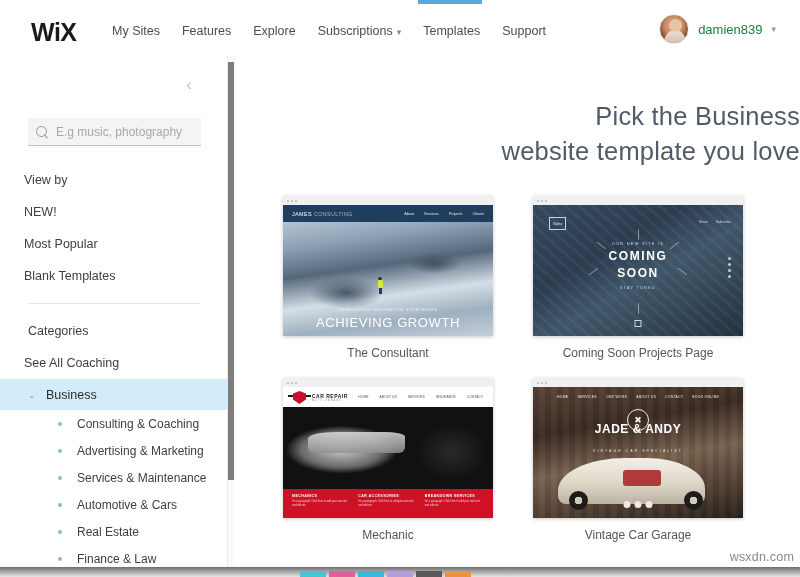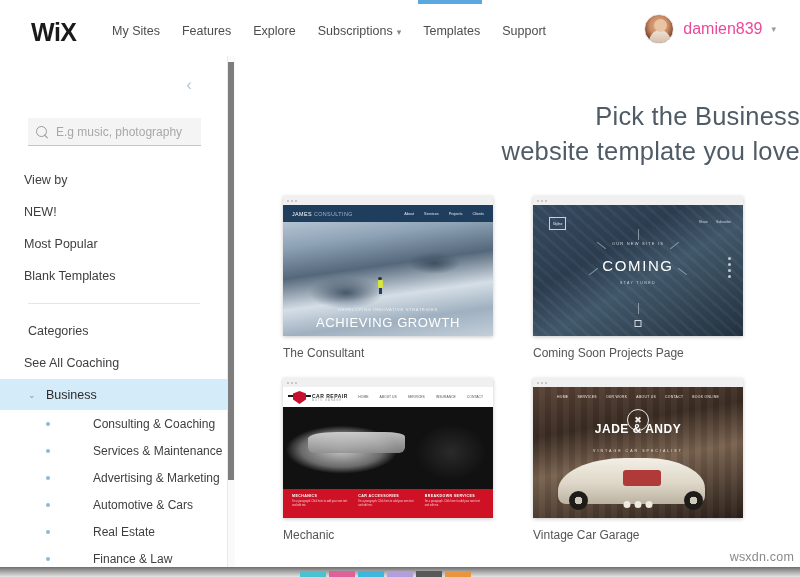--- a/index.html
+++ b/index.html
@@ -46,21 +46,21 @@
   }
   .avatar::after {
     content:''; position:absolute; left:4px; top:15px; width:22px; height:18px;
     border-radius: 50% 50% 0 0 / 70% 70% 0 0;
     background: linear-gradient(#f0e2d6, #cbb19c);
   }
   .avatar::before {
     content:''; position:absolute; left:9px; top:4px; width:13px; height:13px;
     border-radius:50%; background:#e8c3a4; z-index:2;
   }
-  .username { font-size: 16px; color: #ec4899; }
+  .username { font-size: 13px; color: #15803d; }
   .user-chev { font-size: 9px; color: #999; }
 
   
   .sidebar {
     position: absolute; left: 0; top: 56px; width: 228px; height: 511px;
     background: #ffffff; border-right: 1px solid #e9e9e9;
   }
   .collapse-btn {
     position: absolute; right: 29px; top: 20px;
     width: 18px; height: 18px; cursor: pointer;
@@ -103,21 +103,21 @@
     height: 31px; display: flex; align-items: center;
     padding-left: 28px; font-size: 12.5px; color: #3e3e3e; cursor: pointer;
   }
   .cat-row.active { background: #d4ebf9; color: #2b2b2b; }
   .cat-chev {
     width: 14px; color: #6b9fc4; font-size: 9px; margin-right: 4px;
     position: relative; top: 0px;
   }
   .sub-row {
     height: 27px; display: flex; align-items: center;
-    padding-left: 46px; font-size: 12px; color: #3e3e3e; cursor: pointer; gap: 28px;
+    padding-left: 58px; font-size: 12px; color: #3e3e3e; cursor: pointer;
   }
   .bullet {
     width: 4px; height: 4px; border-radius: 50%; background: #8fb9d6;
     margin-right: 15px; flex: 0 0 auto;
   }
 
   
   .side-scrollbar {
     position: absolute; left: 228px; top: 62px;
     width: 6px; height: 418px; background: #7d7d7d; border-radius: 0;
@@ -147,21 +147,21 @@
     width: 210px; height: 140px; background: #fff;
     box-shadow: 0 1px 4px rgba(0,0,0,0.22);
     overflow: hidden; cursor: pointer; position: relative;
   }
   .browser-bar {
     height: 9px; background: #f0f0f0; display:flex; align-items:center;
     padding-left: 4px; gap: 2px;
   }
   .dot { width:2px; height:2px; border-radius:50%; background:#bbb; }
   .tpl-label {
-    font-size: 12px; color: #555;
+    text-align: center; font-size: 12px; color: #555;
     margin-top: 10px; margin-bottom: 18px; cursor: pointer;
   }
 
   
   .t1 { height: 131px; position: relative;
         background: linear-gradient(160deg,#7e94a8 0%,#9cb0c1 25%,#5f7183 48%,#b9c6d2 70%,#8697a8 100%); }
   .t1-nav { height: 17px; background: #1f3d5c; display:flex; align-items:center;
             padding: 0 9px; justify-content: space-between; }
   .t1-brand { font-size: 5.4px; color:#fff; letter-spacing:0.4px; font-weight:700; }
   .t1-brand span { color:#9fb4c9; font-weight:400; }
@@ -189,21 +189,21 @@
     content:''; position:absolute; inset:0;
     background: repeating-linear-gradient(42deg, rgba(255,255,255,0.045) 0 3px, transparent 3px 9px);
   }
   .t2-logo { position:absolute; left:16px; top:12px; width:17px; height:13px;
              border:0.8px solid #c8d2dc; display:flex; align-items:center; justify-content:center; }
   .t2-logo span { font-size:3px; color:#dfe6ec; }
   .t2-nav { position:absolute; right:12px; top:15px; display:flex; gap:8px; }
   .t2-nav span { font-size:3.4px; color:#cbd5de; }
   .t2-center { position:absolute; left:0; right:0; top:36px; text-align:center; }
   .t2-pre { font-size:4px; color:#d2dae2; letter-spacing:1.2px; }
-  .t2-big { font-size:15px; color:#ffffff; line-height:1.02; letter-spacing:1.6px; margin-top:12px; font-weight:400; }
+  .t2-big { font-size:12px; color:#ffffff; line-height:1.02; letter-spacing:1.6px; margin-top:4px; font-weight:700; }
   .t2-post { font-size:3.6px; color:#cfd8e0; letter-spacing:1.4px; margin-top:7px; }
   .t2-ray { position:absolute; background:#cfd8e0; opacity:0.55; }
   .t2-social { position:absolute; right:12px; top:52px; display:flex; flex-direction:column; gap:3px; }
   .t2-social i { width:3px; height:3px; background:#c3ccd5; display:block; border-radius:50%; }
   .t2-arrow { position:absolute; left:50%; bottom:9px; transform:translateX(-50%);
               width:7px; height:7px; border:0.7px solid #cfd8e0; }
 
   
   .t3 { height: 131px; position:relative; background:#111; }
   .t3-nav { height:20px; background:#ffffff; display:flex; align-items:center; padding:0 10px; }
@@ -332,25 +332,25 @@
         <span class="cat-chev">⌄</span>
         <span>Business</span>
       </div>
 
       <div class="sub-row">
         <span class="bullet"></span>
         <span>Consulting &amp; Coaching</span>
       </div>
       <div class="sub-row">
         <span class="bullet"></span>
-        <span>Services &amp; Maintenance</span>
+        <span>Advertising &amp; Marketing</span>
       </div>
       <div class="sub-row">
         <span class="bullet"></span>
-        <span>Advertising &amp; Marketing</span>
+        <span>Services &amp; Maintenance</span>
       </div>
       <div class="sub-row">
         <span class="bullet"></span>
         <span>Automotive &amp; Cars</span>
       </div>
       <div class="sub-row">
         <span class="bullet"></span>
         <span>Real Estate</span>
       </div>
       <div class="sub-row">
@@ -420,20 +420,21 @@
             <div class="t2-logo">
               <span>Skyline</span>
             </div>
             <div class="t2-nav">
               <span>Share</span>
               <span>Subscribe</span>
             </div>
             <div class="t2-center">
               <div class="t2-pre">OUR NEW SITE IS</div>
               <div class="t2-big">COMING</div>
+              <div class="t2-big">SOON</div>
               <div class="t2-post">STAY TUNED</div>
             </div>
             <div class="t2-social">
               <i></i>
               <i></i>
               <i></i>
               <i></i>
             </div>
             <div class="t2-arrow"></div>
           </div>

